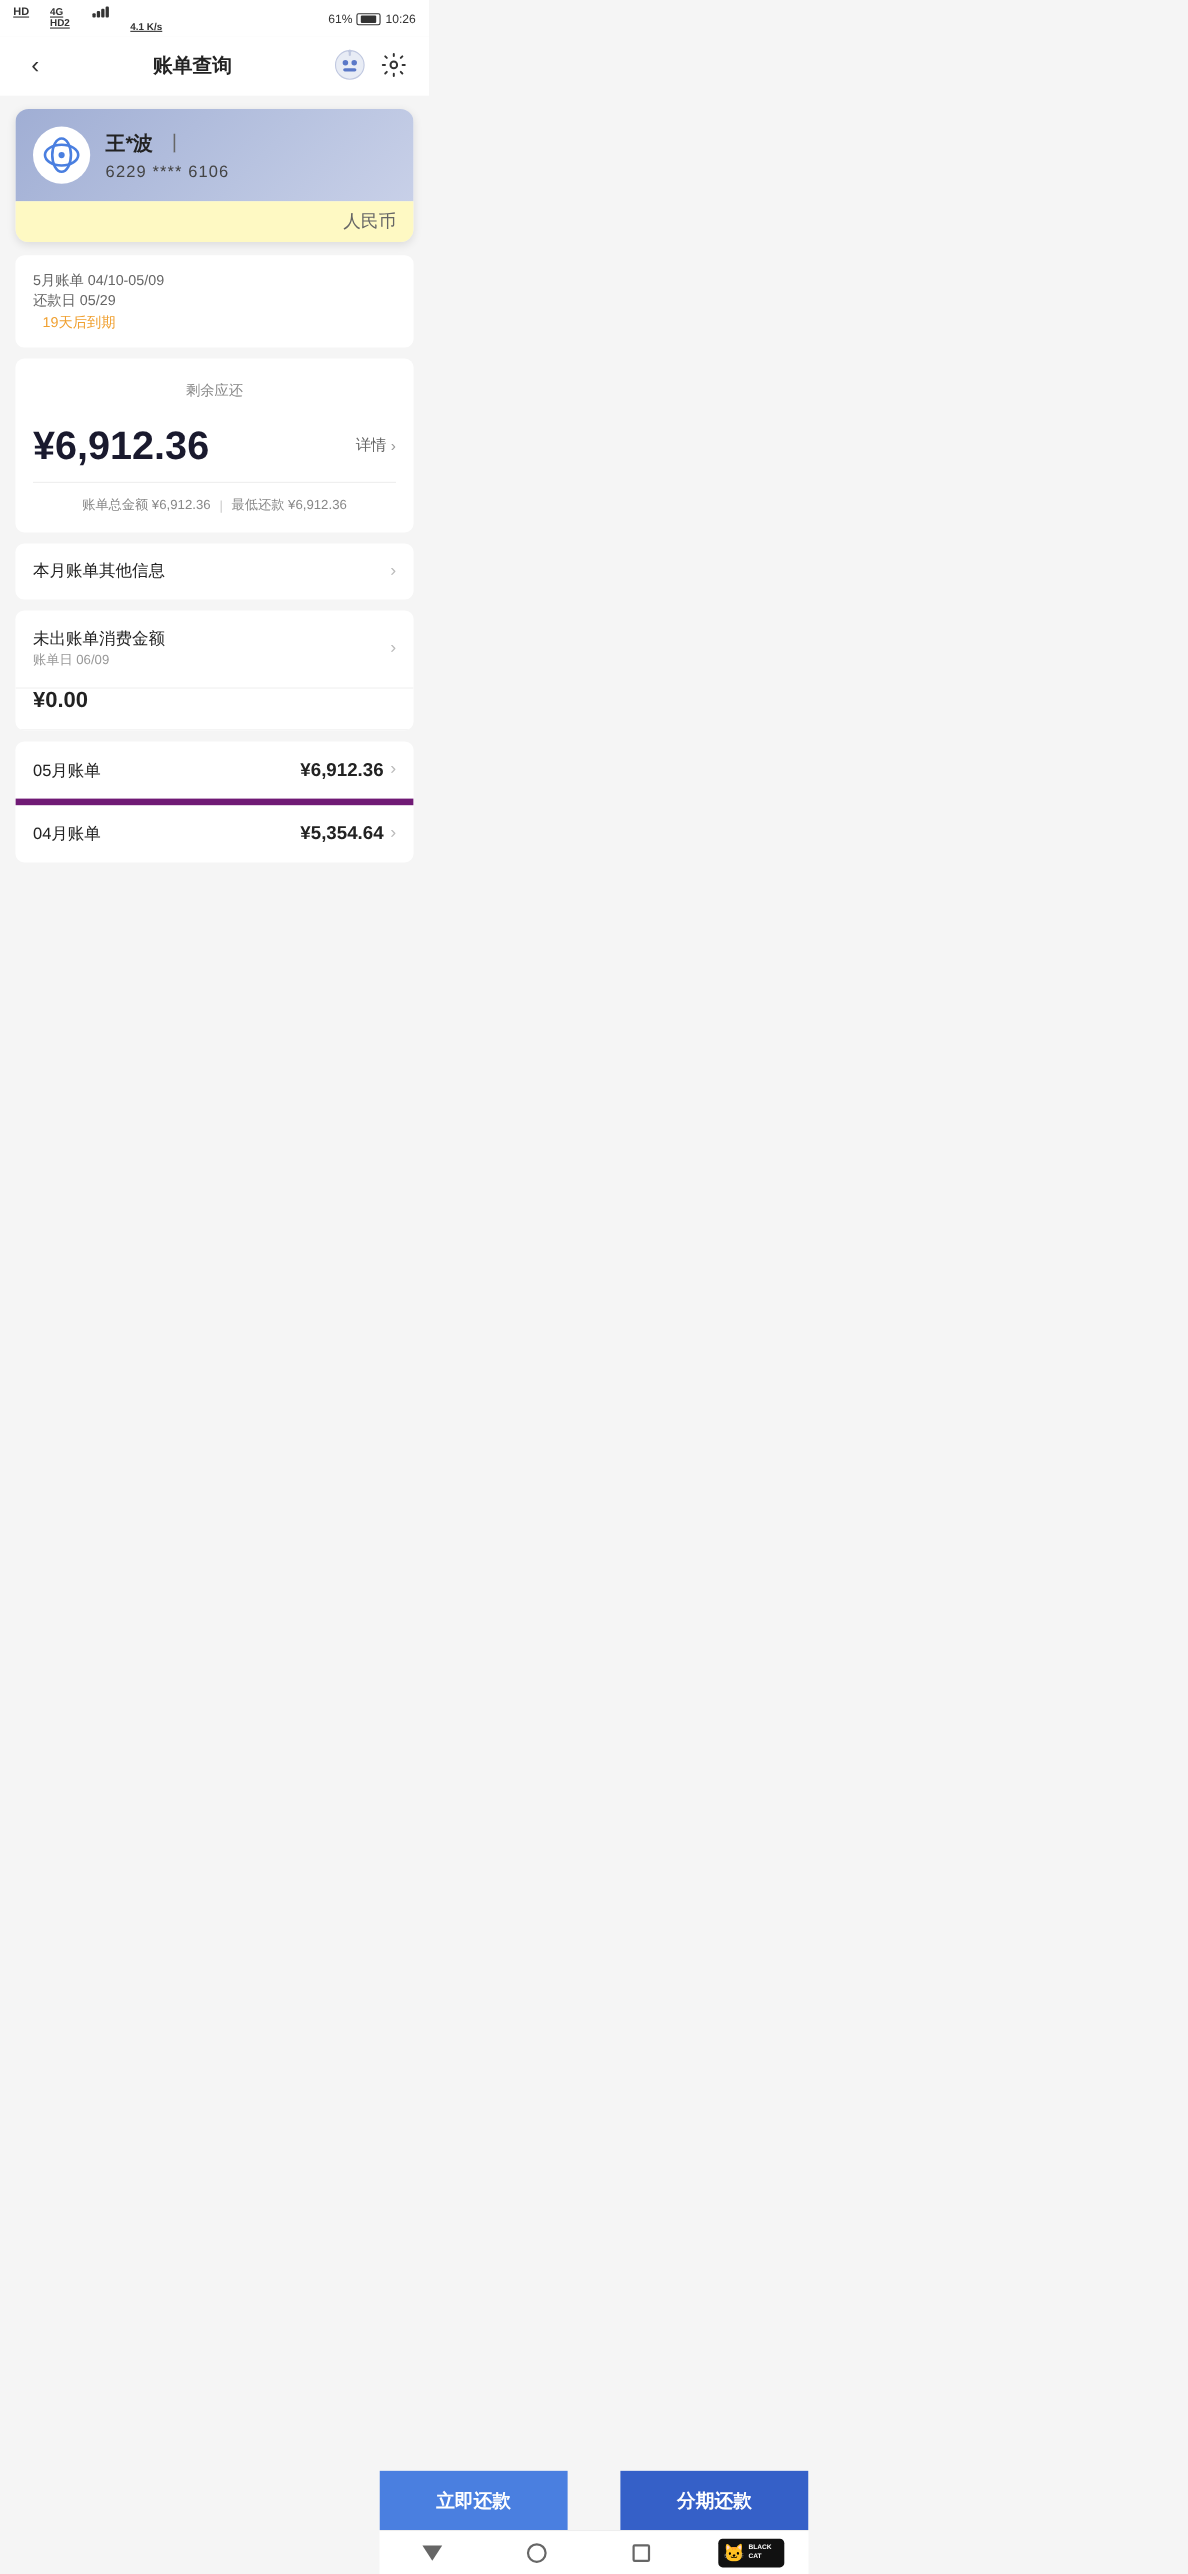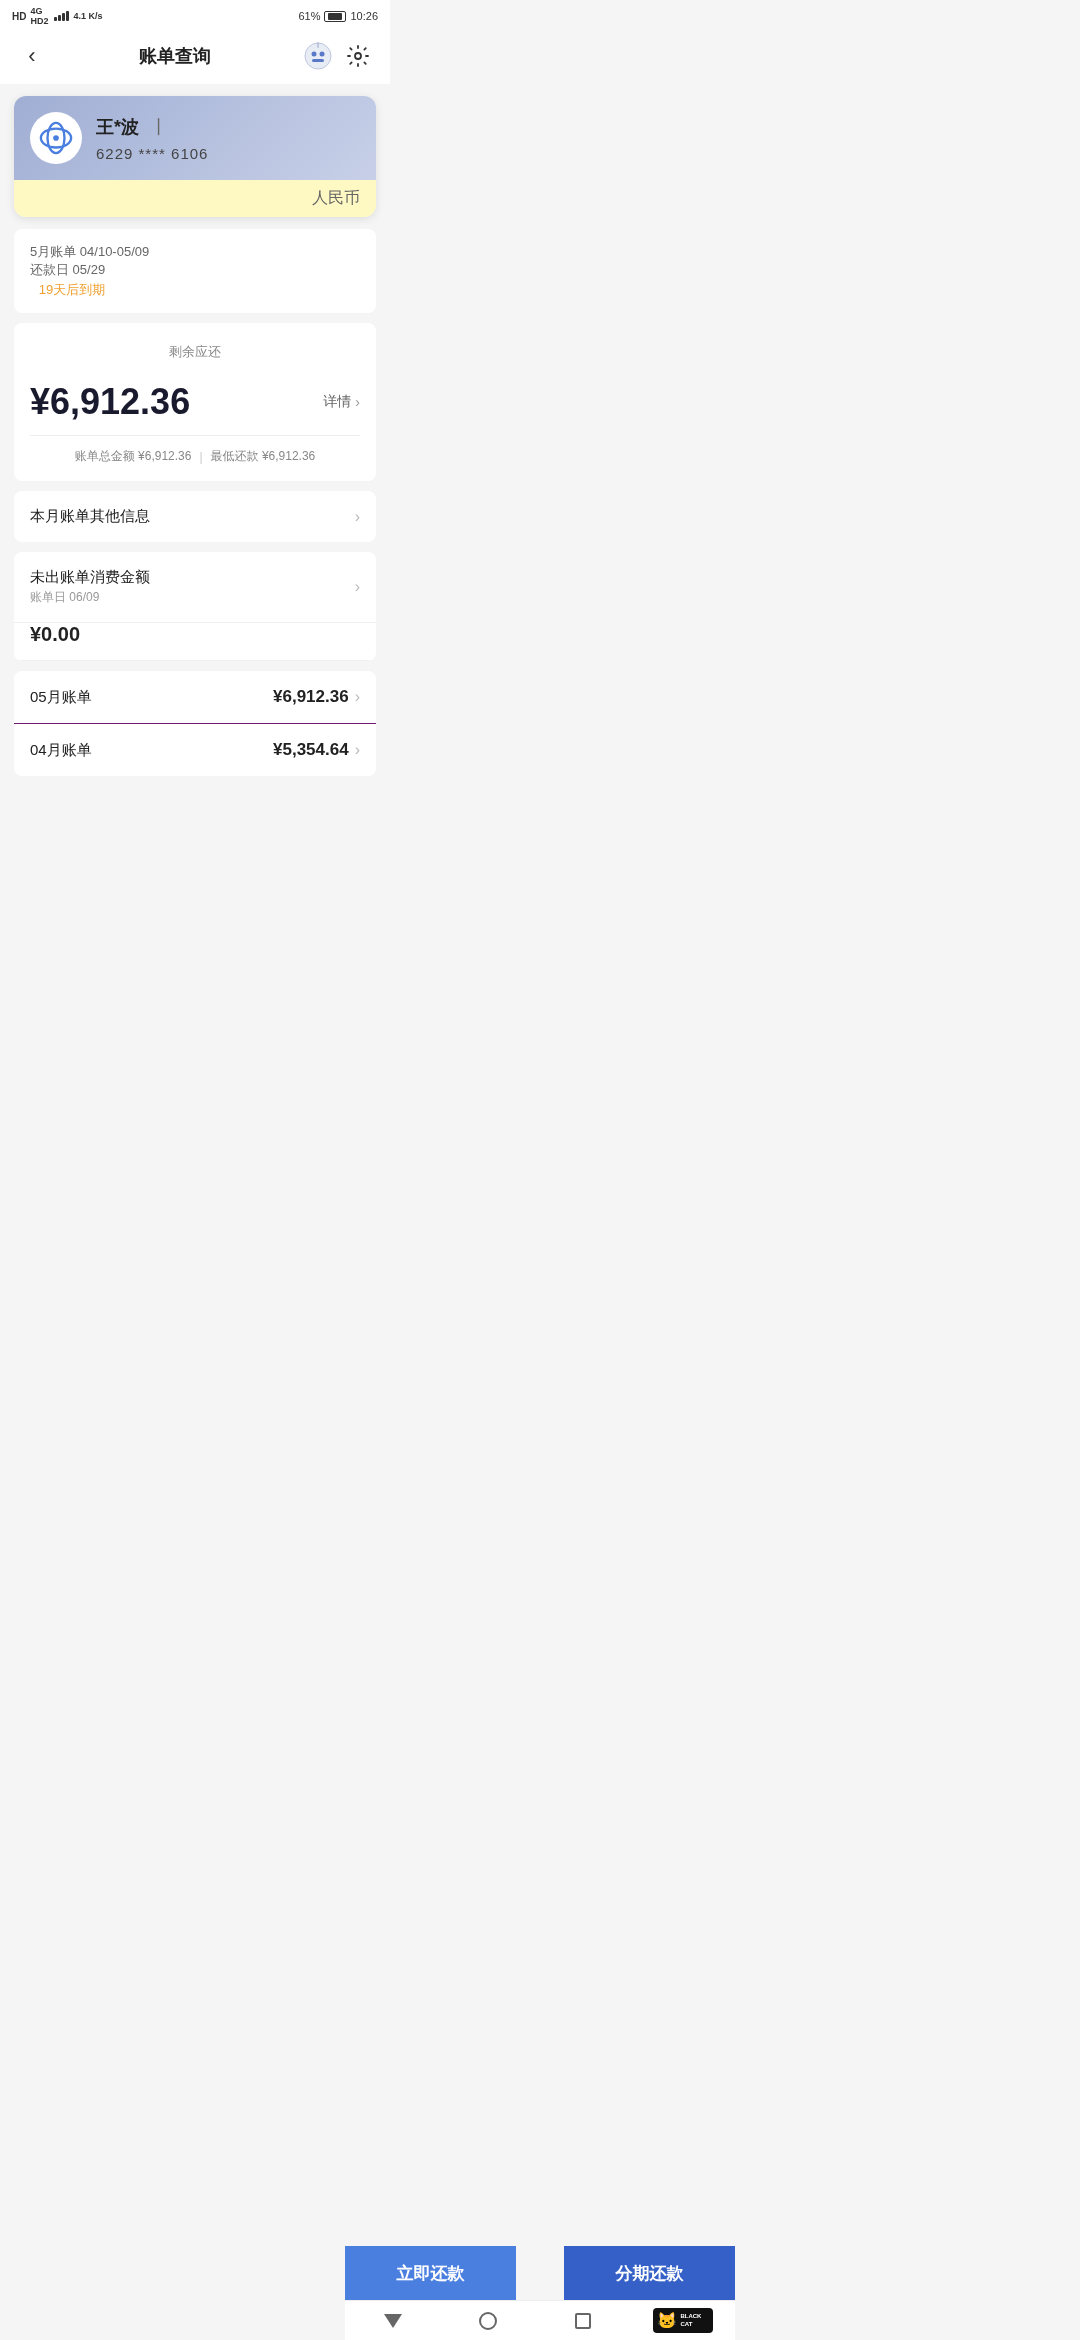--- a/index.html
+++ b/index.html
@@ -16,21 +16,21 @@
     
     .status-bar {
       background: #fff;
       display: flex;
       justify-content: space-between;
       align-items: center;
       padding: 6px 12px 4px;
       font-size: 11px;
       color: #333;
     }
-    .status-left { display: flex; align-items: center; gap: 4px; font-size: 10px; font-weight: 600; }
+    .status-left { display: flex; gap: 19px; font-size: 10px; font-weight: 600; text-decoration: underline; }
     .status-right { display: flex; align-items: center; gap: 4px; font-size: 11px; font-weight: 500; }
     .signal-bars { display: flex; gap: 1px; align-items: flex-end; }
     .signal-bar { background: #333; width: 3px; border-radius: 1px; }
 
     
     .header {
       background: #fff;
       display: flex;
       align-items: center;
       justify-content: space-between;
@@ -194,21 +194,21 @@
       margin: 0 14px 10px;
       border-radius: 8px;
       overflow: hidden;
     }
     .monthly-item {
       padding: 16px;
       display: flex;
       justify-content: space-between;
       align-items: center;
       cursor: pointer;
-      border-bottom: 1px solid #701a75;
+      border-bottom: 6px solid #701a75;
     }
     .monthly-item:last-child { border-bottom: none; }
     .monthly-label { font-size: 15px; color: #222; }
     .monthly-right { display: flex; align-items: center; gap: 6px; }
     .monthly-amount { font-size: 17px; font-weight: 600; color: #222; }
 
     
     .bottom-buttons {
       position: fixed;
       bottom: 40px;
@@ -304,21 +304,21 @@
     <span>HD</span>
     <span style="font-size:9px;">4G<br>HD2</span>
     <span style="margin-left:2px;">
       <div class="signal-bars">
         <div class="signal-bar" style="height:4px;"></div>
         <div class="signal-bar" style="height:6px;"></div>
         <div class="signal-bar" style="height:8px;"></div>
         <div class="signal-bar" style="height:10px;"></div>
       </div>
     </span>
-    <span style="font-size:9px;">4.1 K/s</span>
+    <span style="font-size:9px;margin-top:13px;">4.1 K/s</span>
   </div>
   <div class="status-right">
     <span>61%</span>
     <span style="display:inline-block;width:22px;height:11px;border:1.5px solid #333;border-radius:2px;position:relative;">
       <span style="display:block;width:14px;height:7px;background:#333;margin:1px auto;border-radius:1px;"></span>
     </span>
     <span>10:26</span>
   </div>
 </div>
 

